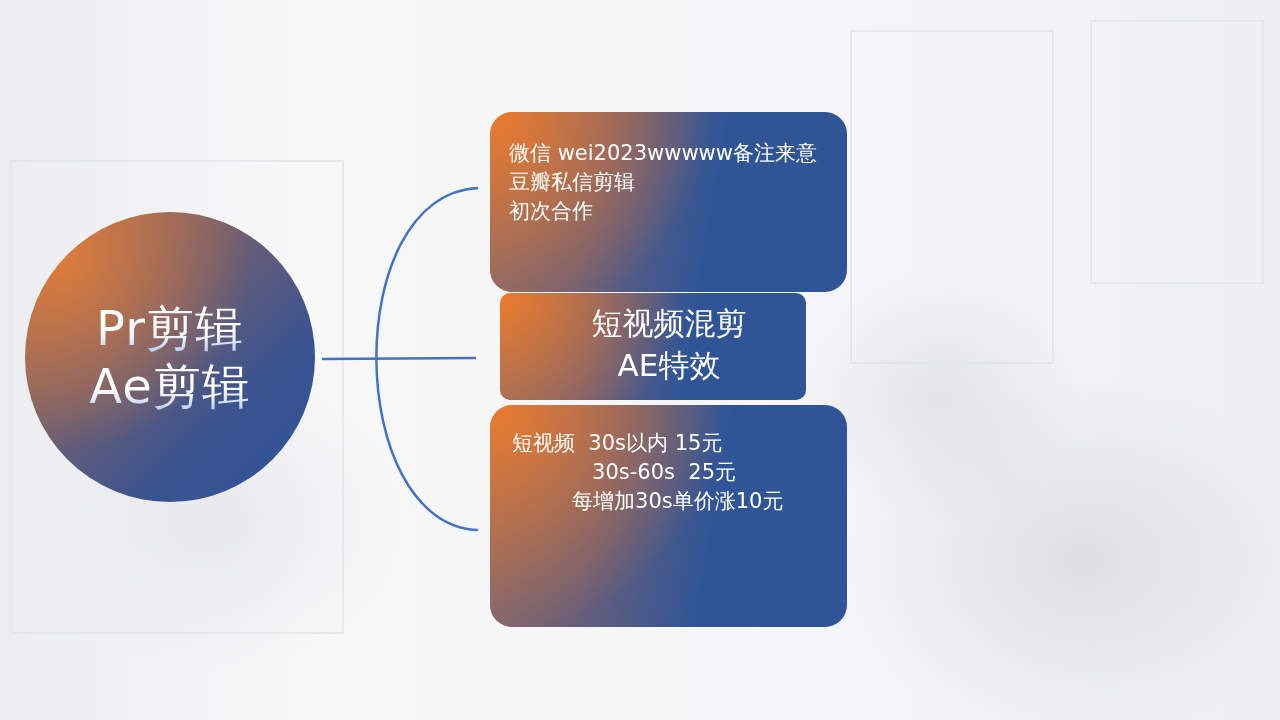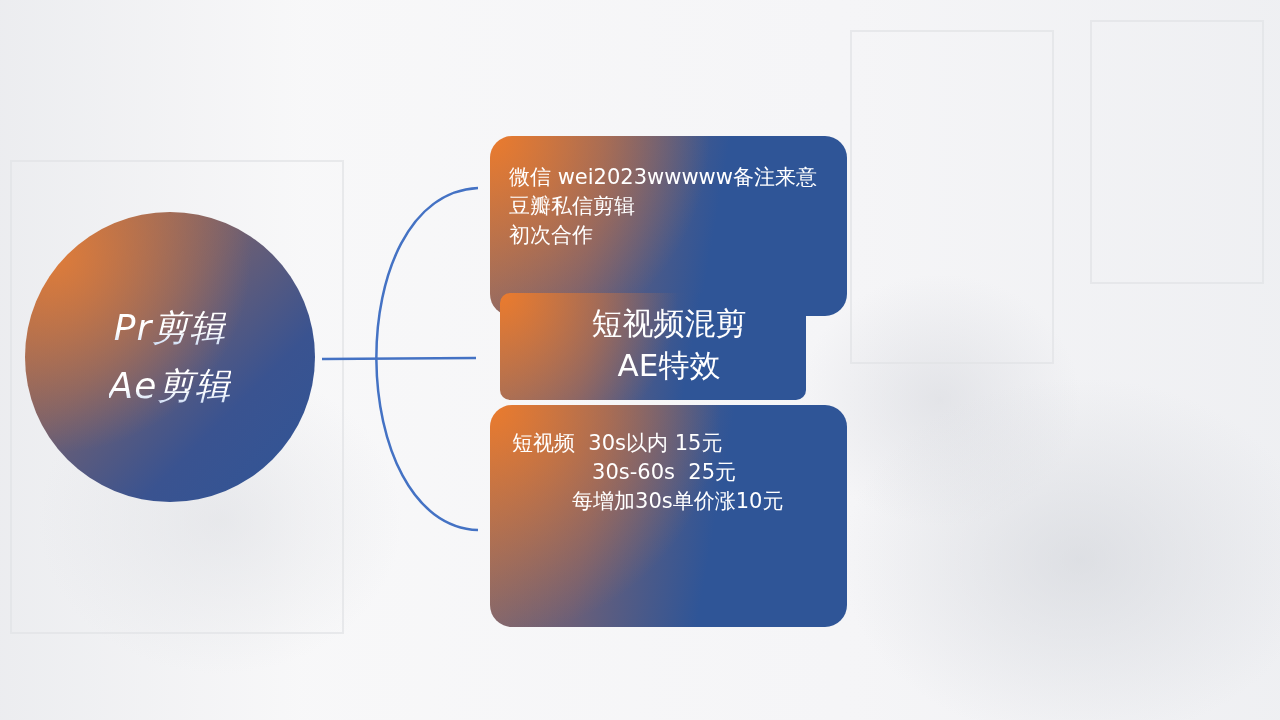--- a/index.html
+++ b/index.html
@@ -23,30 +23,29 @@
   }
   .circle {
     position: absolute; left: 25px; top: 212px; width: 290px; height: 290px;
     border-radius: 50%;
     background:
       radial-gradient(circle at 10% 15%, rgba(222,124,58,1) 0%, rgba(222,124,58,0) 55%),
       linear-gradient(135deg, #a06a55 0%, #6e5f72 40%, #3a5390 70%, #2f5597 100%);
     display: flex; flex-direction: column; align-items: center; justify-content: center;
   }
   .circle-line {
-    font-size: 36px; line-height: 58px; font-weight: normal;
+    font-size: 48px; line-height: 58px; font-weight: normal;
     background: linear-gradient(180deg, #ffffff 0%, #ffffff 55%, #a9c4ee 100%);
     -webkit-background-clip: text; background-clip: text; color: transparent;
     letter-spacing: 1px;
-    font-style: italic;
   }
   .box {
     position: absolute; color: #ffffff; box-sizing: border-box;
   }
-  .box1 { left: 490px; top: 112px; width: 357px; height: 180px; border-radius: 22px; padding: 27px 0 0 19px; margin-top: 24px; }
+  .box1 { left: 490px; top: 112px; width: 357px; height: 180px; border-radius: 22px; padding: 27px 0 0 19px; }
   .box2 { left: 500px; top: 293px; width: 306px; height: 107px; border-radius: 10px; text-align: center; padding-top: 9px; }
   .box3 { left: 490px; top: 405px; width: 357px; height: 222px; border-radius: 22px; padding: 24px 0 0 22px; }
   .line-s { font-size: 21px; line-height: 29px; white-space: pre; }
   .line-m { font-size: 31px; line-height: 42px; white-space: pre; margin-left: 32px; }
   svg.connector { position: absolute; left: 0; top: 0; }
 </style>
 </head>
 <body>
 
 <div class="bg-frame" style="left:850px; top:30px; width:200px; height:330px;"></div>

